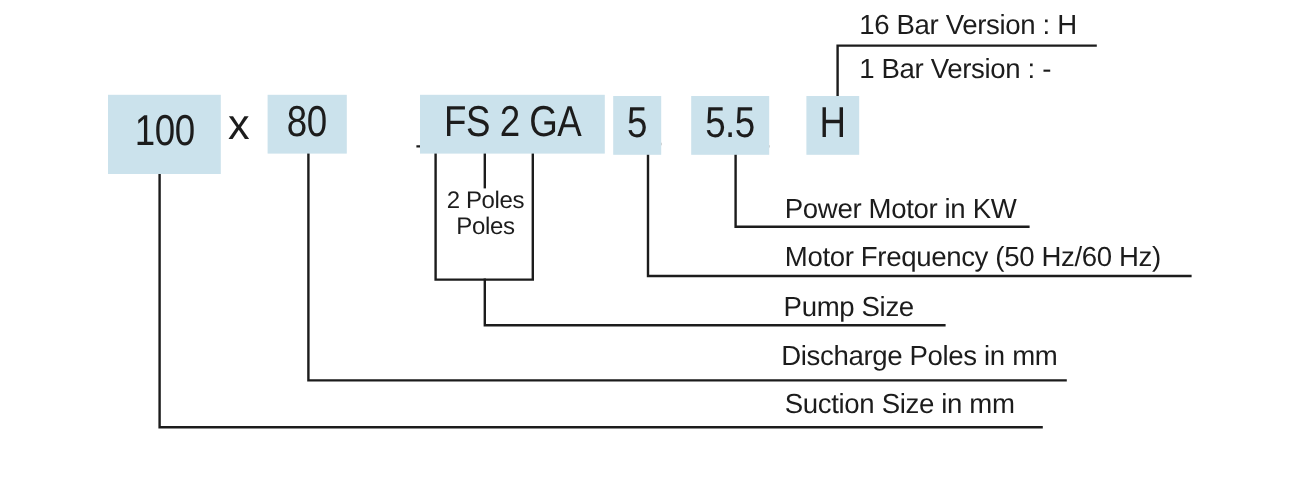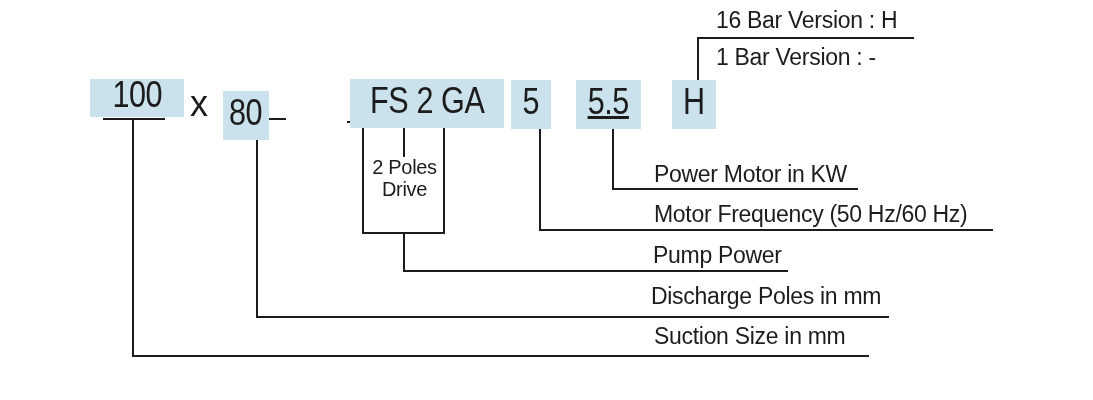--- a/index.html
+++ b/index.html
@@ -48,28 +48,28 @@
     color: var(--text);
     white-space: nowrap;
   }
   .code-box .code-text {
     display: inline-block;
     transform: scaleX(0.85);
     letter-spacing: -0.5px;
     padding-bottom: 6px; 
   }
 
-  #box-suction   { left: 90px;  top: 79px; width: 94px;  height: 38px; }
+  #box-suction   { left: 90px;  top: 79px; width: 94px;  height: 66px; }
   #sep-x         { left: 186px; top: 79px; width: 26px;  height: 49px;
                    display: flex; align-items: center; justify-content: center;
                    position: absolute; z-index: 2; }
-  #box-discharge { left: 223px; top: 79px; width: 46px;  height: 49px; margin-top: 12px; }
+  #box-discharge { left: 223px; top: 79px; width: 66px;  height: 49px; }
   #box-model     { left: 334px; top: 79px; width: 154px; height: 49px; margin-left: 16px; }
   #box-freq      { left: 511px; top: 80px; width: 40px;  height: 49px; }
-  #box-power     { left: 576px; top: 80px; width: 65px;  height: 49px; text-decoration: underline; }
+  #box-power     { left: 576px; top: 80px; width: 65px;  height: 49px; }
   #box-version   { left: 672px; top: 80px; width: 44px;  height: 49px; }
 
   .ann {
     position: absolute;
     font-size: 23px;
     line-height: 23px;
     letter-spacing: -0.3px;
     white-space: nowrap;
     color: var(--text);
     z-index: 2;
@@ -136,22 +136,22 @@
     <span class="code-text">5.5</span>
   </div>
   <div class="code-box" id="box-version">
     <span class="code-text">H</span>
   </div>
 
   <span class="ann" id="ann-bar16">16 Bar Version : H</span>
   <span class="ann" id="ann-bar10">1 Bar Version : -</span>
   <span class="ann" id="ann-power">Power Motor in KW</span>
   <span class="ann" id="ann-freq">Motor Frequency (50 Hz/60 Hz)</span>
-  <span class="ann" id="ann-pump">Pump Power</span>
+  <span class="ann" id="ann-pump">Pump Size</span>
   <span class="ann" id="ann-discharge">Discharge Poles in mm</span>
   <span class="ann" id="ann-suction">Suction Size in mm</span>
 
   <div class="poles">
     <div>2 Poles</div>
-    <div>Drive</div>
+    <div>Poles</div>
   </div>
 
 </div>
 
 </body></html>

